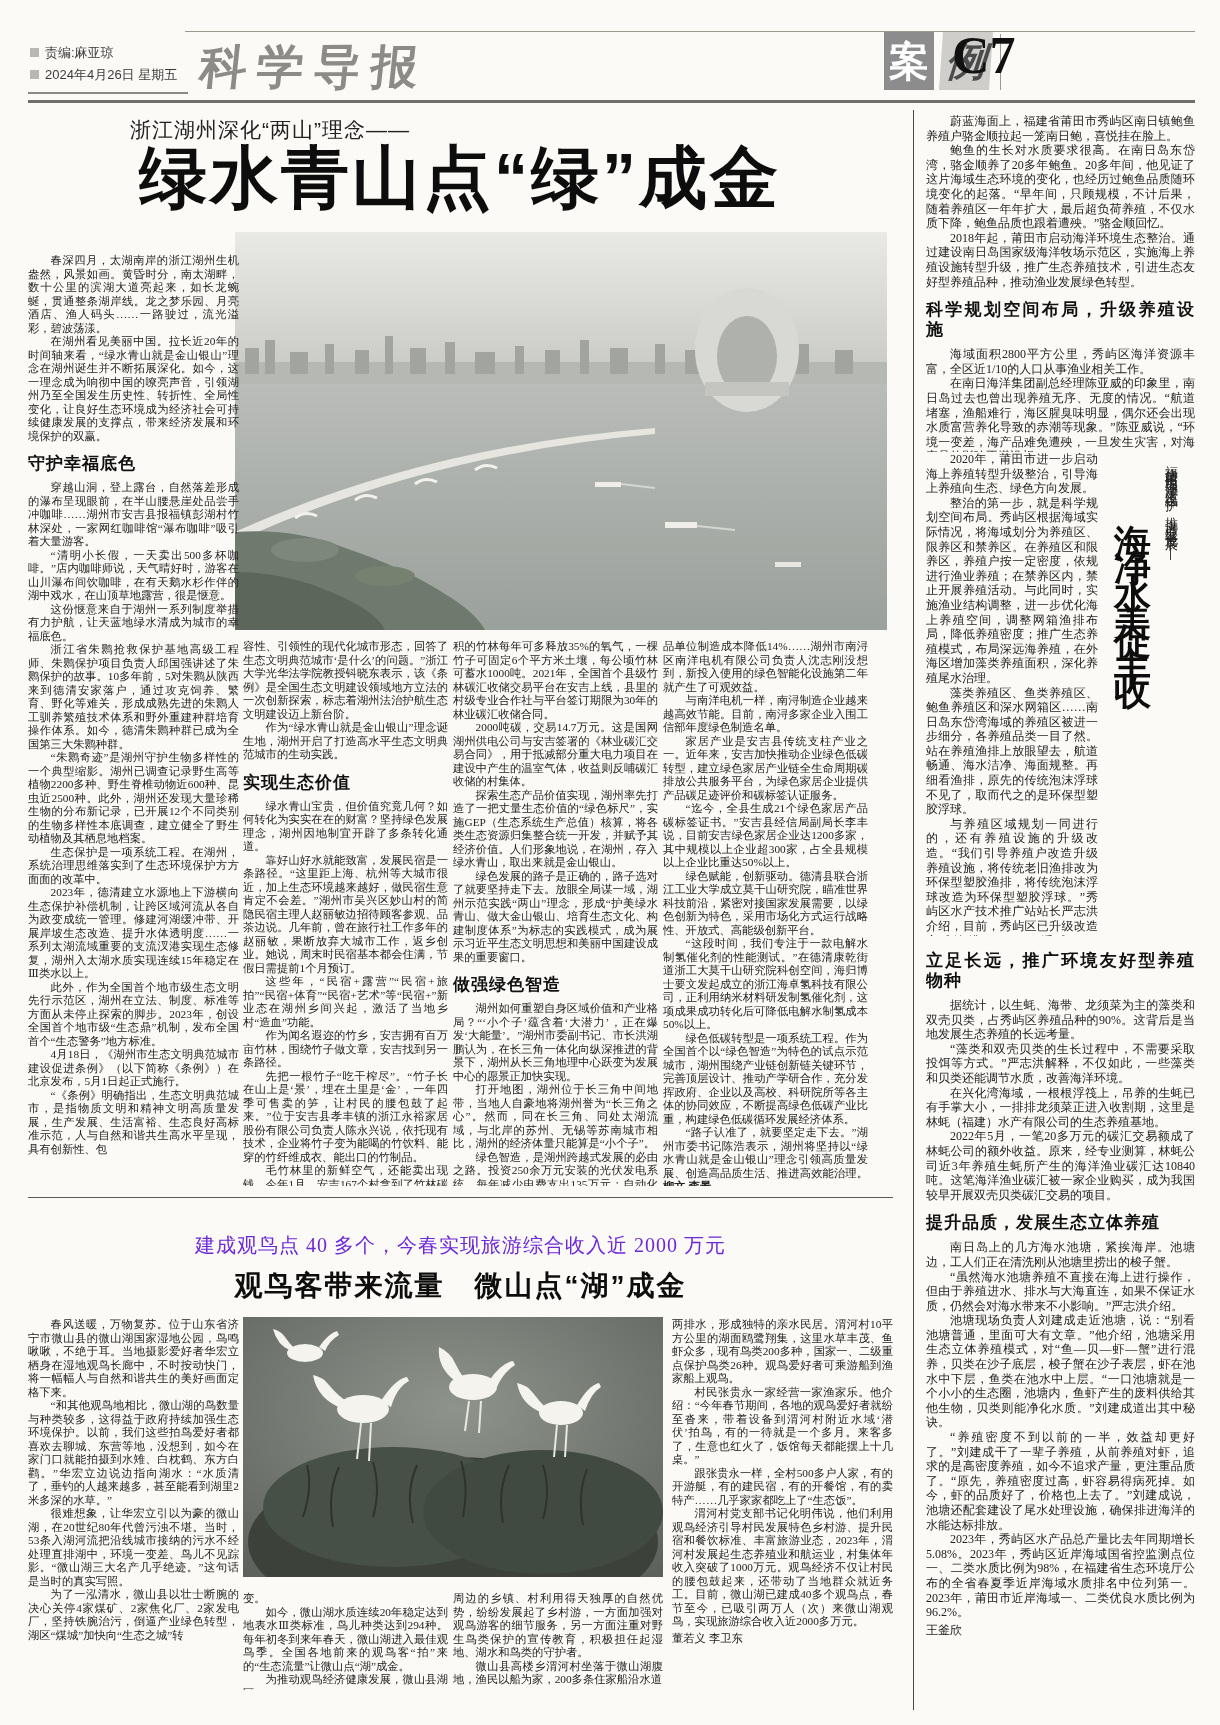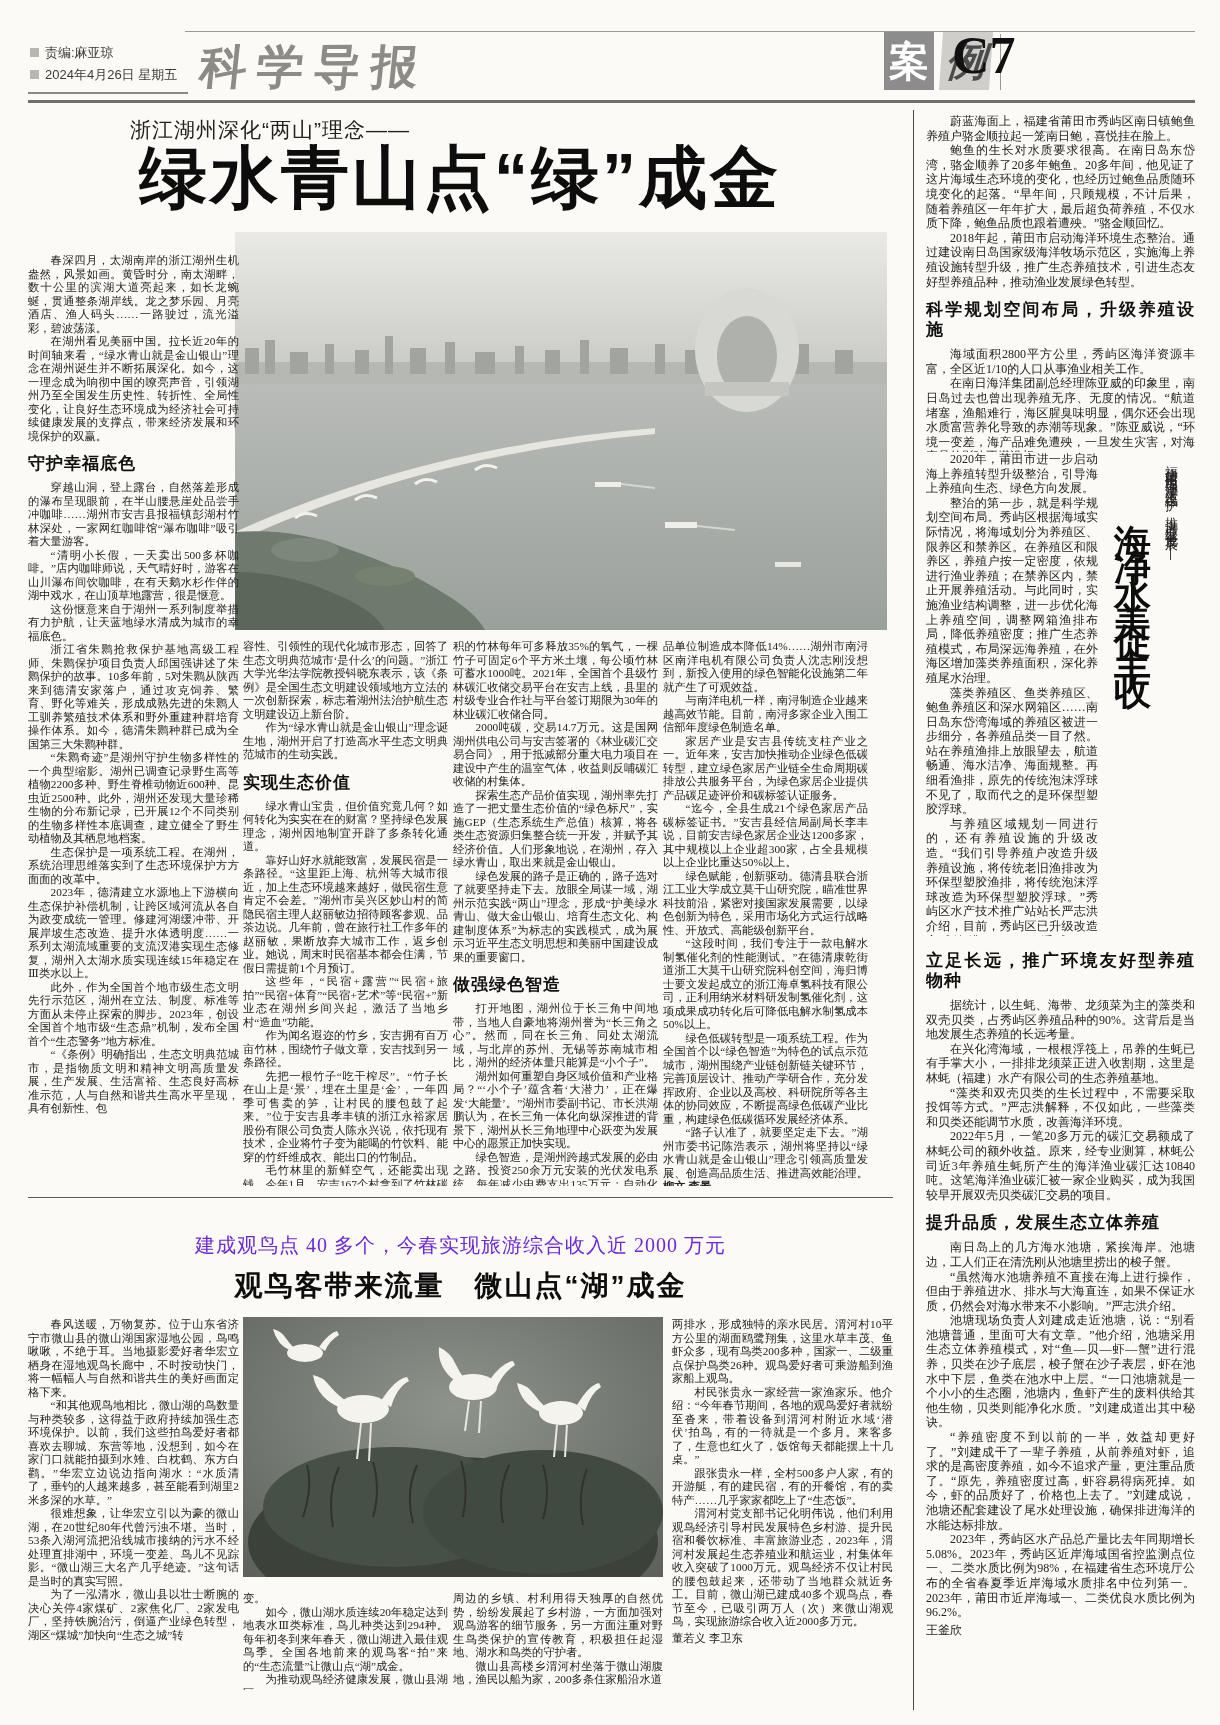--- a/index.html
+++ b/index.html
@@ -122,41 +122,42 @@
       <div class="p">在湖州看见美丽中国。拉长近20年的时间轴来看，“绿水青山就是金山银山”理念在湖州诞生并不断拓展深化。如今，这一理念成为响彻中国的嘹亮声音，引领湖州乃至全国发生历史性、转折性、全局性变化，让良好生态环境成为经济社会可持续健康发展的支撑点，带来经济发展和环境保护的双赢。</div>
       <div class="h">守护幸福底色</div>
       <div class="p">穿越山洞，登上露台，自然落差形成的瀑布呈现眼前，在半山腰悬崖处品尝手冲咖啡……湖州市安吉县报福镇彭湖村竹林深处，一家网红咖啡馆“瀑布咖啡”吸引着大量游客。</div>
       <div class="p">“清明小长假，一天卖出500多杯咖啡。”店内咖啡师说，天气晴好时，游客在山川瀑布间饮咖啡，在有天鹅水杉作伴的湖中戏水，在山顶草地露营，很是惬意。</div>
       <div class="p">这份惬意来自于湖州一系列制度举措有力护航，让天蓝地绿水清成为城市的幸福底色。</div>
       <div class="p">浙江省朱鹮抢救保护基地高级工程师、朱鹮保护项目负责人邱国强讲述了朱鹮保护的故事。10多年前，5对朱鹮从陕西来到德清安家落户，通过攻克饲养、繁育、野化等难关，形成成熟先进的朱鹮人工驯养繁殖技术体系和野外重建种群培育操作体系。如今，德清朱鹮种群已成为全国第三大朱鹮种群。</div>
       <div class="p">“朱鹮奇迹”是湖州守护生物多样性的一个典型缩影。湖州已调查记录野生高等植物2200多种、野生脊椎动物近600种、昆虫近2500种。此外，湖州还发现大量珍稀生物的分布新记录，已开展12个不同类别的生物多样性本底调查，建立健全了野生动植物及其栖息地档案。</div>
       <div class="p">生态保护是一项系统工程。在湖州，系统治理思维落实到了生态环境保护方方面面的改革中。</div>
       <div class="p">2023年，德清建立水源地上下游横向生态保护补偿机制，让跨区域河流从各自为政变成统一管理。修建河湖缓冲带、开展岸坡生态改造、提升水体透明度……一系列太湖流域重要的支流汊港实现生态修复，湖州入太湖水质实现连续15年稳定在Ⅲ类水以上。</div>
       <div class="p">此外，作为全国首个地市级生态文明先行示范区，湖州在立法、制度、标准等方面从未停止探索的脚步。2023年，创设全国首个地市级“生态鼎”机制，发布全国首个“生态警务”地方标准。</div>
+      <div class="p">4月18日，《湖州市生态文明典范城市建设促进条例》（以下简称《条例》）在北京发布，5月1日起正式施行。</div>
       <div class="p">“《条例》明确指出，生态文明典范城市，是指物质文明和精神文明高质量发展，生产发展、生活富裕、生态良好高标准示范，人与自然和谐共生高水平呈现，具有创新性、包</div>
     </div>
   <div class="abs col" style="left:243px;top:640px;width:205px;height:546px;">
       <div class="c">容性、引领性的现代化城市形态，回答了生态文明典范城市‘是什么’的问题。”浙江大学光华法学院教授钭晓东表示，该《条例》是全国生态文明建设领域地方立法的一次创新探索，标志着湖州法治护航生态文明建设迈上新台阶。</div>
       <div class="p">作为“绿水青山就是金山银山”理念诞生地，湖州开启了打造高水平生态文明典范城市的生动实践。</div>
       <div class="h">实现生态价值</div>
       <div class="p">绿水青山宝贵，但价值究竟几何？如何转化为实实在在的财富？坚持绿色发展理念，湖州因地制宜开辟了多条转化通道。</div>
       <div class="p">靠好山好水就能致富，发展民宿是一条路径。“这里距上海、杭州等大城市很近，加上生态环境越来越好，做民宿生意肯定不会差。”湖州市吴兴区妙山村的简隐民宿主理人赵丽敏边招待顾客参观、品茶边说。几年前，曾在旅行社工作多年的赵丽敏，果断放弃大城市工作，返乡创业。她说，周末时民宿基本都会住满，节假日需提前1个月预订。</div>
       <div class="p">这些年，“民宿+露营”“民宿+旅拍”“民宿+体育”“民宿+艺术”等“民宿+”新业态在湖州乡间兴起，激活了当地乡村“造血”功能。</div>
       <div class="p">作为闻名遐迩的竹乡，安吉拥有百万亩竹林，围绕竹子做文章，安吉找到另一条路径。</div>
       <div class="p">先把一根竹子“吃干榨尽”。“竹子长在山上是‘景’，埋在土里是‘金’，一年四季可售卖的笋，让村民的腰包鼓了起来。”位于安吉县孝丰镇的浙江永裕家居股份有限公司负责人陈永兴说，依托现有技术，企业将竹子变为能喝的竹饮料、能穿的竹纤维成衣、能出口的竹制品。</div>
       <div class="p">毛竹林里的新鲜空气，还能卖出现钱。今年1月，安吉167个村拿到了竹林碳汇共富项目的第一笔分红，共计3亿元。在安吉，竹林碳汇实现可度量、可抵押、可交易、可变现。</div>
     </div>
   <div class="abs col" style="left:453px;top:640px;width:205px;height:546px;">
       <div class="c">积的竹林每年可多释放35%的氧气，一棵竹子可固定6个平方米土壤，每公顷竹林可蓄水1000吨。2021年，全国首个县级竹林碳汇收储交易平台在安吉上线，县里的村级专业合作社与平台签订期限为30年的林业碳汇收储合同。</div>
       <div class="p">2000吨碳，交易14.7万元。这是国网湖州供电公司与安吉签署的《林业碳汇交易合同》，用于抵减部分重大电力项目在建设中产生的温室气体，收益则反哺碳汇收储的村集体。</div>
       <div class="p">探索生态产品价值实现，湖州率先打造了一把丈量生态价值的“绿色标尺”，实施GEP（生态系统生产总值）核算，将各类生态资源归集整合统一开发，并赋予其经济价值。人们形象地说，在湖州，存入绿水青山，取出来就是金山银山。</div>
       <div class="p">绿色发展的路子是正确的，路子选对了就要坚持走下去。放眼全局谋一域，湖州示范实践“两山”理念，形成“护美绿水青山、做大金山银山、培育生态文化、构建制度体系”为标志的实践模式，成为展示习近平生态文明思想和美丽中国建设成果的重要窗口。</div>
       <div class="h">做强绿色智造</div>
+      <div class="p">湖州如何重塑自身区域价值和产业格局？“‘小个子’蕴含着‘大潜力’，正在爆发‘大能量’。”湖州市委副书记、市长洪湖鹏认为，在长三角一体化向纵深推进的背景下，湖州从长三角地理中心跃变为发展中心的愿景正加快实现。</div>
       <div class="p">打开地图，湖州位于长三角中间地带，当地人自豪地将湖州誉为“长三角之心”。然而，同在长三角、同处太湖流域，与北岸的苏州、无锡等苏南城市相比，湖州的经济体量只能算是“小个子”。</div>
-      <div class="p">湖州如何重塑自身区域价值和产业格局？“‘小个子’蕴含着‘大潜力’，正在爆发‘大能量’。”湖州市委副书记、市长洪湖鹏认为，在长三角一体化向纵深推进的背景下，湖州从长三角地理中心跃变为发展中心的愿景正加快实现。</div>
       <div class="p">绿色智造，是湖州跨越式发展的必由之路。投资250余万元安装的光伏发电系统，每年减少电费支出135万元；自动化升级改造37条生产线，人均生产效率提升55%，产</div>
     </div>
   <div class="abs col" style="left:663px;top:640px;width:205px;height:546px;">
       <div class="c">品单位制造成本降低14%……湖州市南浔区南洋电机有限公司负责人沈志刚没想到，新投入使用的绿色智能化设施第二年就产生了可观效益。</div>
       <div class="p">与南洋电机一样，南浔制造企业越来越高效节能。目前，南浔多家企业入围工信部年度绿色制造名单。</div>
       <div class="p">家居产业是安吉县传统支柱产业之一。近年来，安吉加快推动企业绿色低碳转型，建立绿色家居产业链全生命周期碳排放公共服务平台，为绿色家居企业提供产品碳足迹评价和碳标签认证服务。</div>
       <div class="p">“迄今，全县生成21个绿色家居产品碳标签证书。”安吉县经信局副局长李丰说，目前安吉绿色家居企业达1200多家，其中规模以上企业超300家，占全县规模以上企业比重达50%以上。</div>
       <div class="p">绿色赋能，创新驱动。德清县联合浙江工业大学成立莫干山研究院，瞄准世界科技前沿，紧密对接国家发展需要，以绿色创新为特色，采用市场化方式运行战略性、开放式、高能级创新平台。</div>
       <div class="p">“这段时间，我们专注于一款电解水制氢催化剂的性能测试。”在德清康乾街道浙工大莫干山研究院科创空间，海归博士要文发起成立的浙江海卓氢科技有限公司，正利用纳米材料研发制氢催化剂，这项成果成功转化后可降低电解水制氢成本50%以上。</div>
       <div class="p">绿色低碳转型是一项系统工程。作为全国首个以“绿色智造”为特色的试点示范城市，湖州围绕产业链创新链关键环节，完善顶层设计、推动产学研合作，充分发挥政府、企业以及高校、科研院所等各主体的协同效应，不断提高绿色低碳产业比重，构建绿色低碳循环发展经济体系。</div>
@@ -179,22 +180,22 @@
       <div class="p">藻类养殖区、鱼类养殖区、鲍鱼养殖区和深水网箱区……南日岛东岱湾海域的养殖区被进一步细分，各养殖品类一目了然。站在养殖渔排上放眼望去，航道畅通、海水洁净、海面规整。再细看渔排，原先的传统泡沫浮球不见了，取而代之的是环保型塑胶浮球。</div>
       <div class="p">与养殖区域规划一同进行的，还有养殖设施的升级改造。“我们引导养殖户改造升级养殖设施，将传统老旧渔排改为环保型塑胶渔排，将传统泡沫浮球改造为环保型塑胶浮球。”秀屿区水产技术推广站站长严志洪介绍，目前，秀屿区已升级改造完成渔排2.5万口、浮球4.5万亩。</div>
     </div>
   <div class="abs vhead-wrap" style="left:1106px;top:455px;height:470px;">
     <div class="vhead-title">海净水美促丰收</div>
     <div class="vhead-kicker">福建莆田加强海洋生态保护，推进产业绿色发展——</div>
   </div>
   <div class="abs col rcol" style="left:926px;top:940px;width:269px;height:772px;">
       <div class="h">立足长远，推广环境友好型养殖物种</div>
       <div class="p">据统计，以生蚝、海带、龙须菜为主的藻类和双壳贝类，占秀屿区养殖品种的90%。这背后是当地发展生态养殖的长远考量。</div>
+      <div class="p">“藻类和双壳贝类的生长过程中，不需要采取投饵等方式。”严志洪解释，不仅如此，一些藻类和贝类还能调节水质，改善海洋环境。</div>
       <div class="p">在兴化湾海域，一根根浮筏上，吊养的生蚝已有手掌大小，一排排龙须菜正进入收割期，这里是林蚝（福建）水产有限公司的生态养殖基地。</div>
-      <div class="p">“藻类和双壳贝类的生长过程中，不需要采取投饵等方式。”严志洪解释，不仅如此，一些藻类和贝类还能调节水质，改善海洋环境。</div>
       <div class="p">2022年5月，一笔20多万元的碳汇交易额成了林蚝公司的额外收益。原来，经专业测算，林蚝公司近3年养殖生蚝所产生的海洋渔业碳汇达10840吨。这笔海洋渔业碳汇被一家企业购买，成为我国较早开展双壳贝类碳汇交易的项目。</div>
       <div class="h">提升品质，发展生态立体养殖</div>
       <div class="p">南日岛上的几方海水池塘，紧挨海岸。池塘边，工人们正在清洗刚从池塘里捞出的梭子蟹。</div>
       <div class="p">“虽然海水池塘养殖不直接在海上进行操作，但由于养殖进水、排水与大海直连，如果不保证水质，仍然会对海水带来不小影响。”严志洪介绍。</div>
       <div class="p">池塘现场负责人刘建成走近池塘，说：“别看池塘普通，里面可大有文章。”他介绍，池塘采用生态立体养殖模式，对“鱼—贝—虾—蟹”进行混养，贝类在沙子底层，梭子蟹在沙子表层，虾在池水中下层，鱼类在池水中上层。“一口池塘就是一个小小的生态圈，池塘内，鱼虾产生的废料供给其他生物，贝类则能净化水质。”刘建成道出其中秘诀。</div>
       <div class="p">“养殖密度不到以前的一半，效益却更好了。”刘建成干了一辈子养殖，从前养殖对虾，追求的是高密度养殖，如今不追求产量，更注重品质了。“原先，养殖密度过高，虾容易得病死掉。如今，虾的品质好了，价格也上去了。”刘建成说，池塘还配套建设了尾水处理设施，确保排进海洋的水能达标排放。</div>
       <div class="p">2023年，秀屿区水产品总产量比去年同期增长5.08%。2023年，秀屿区近岸海域国省控监测点位一、二类水质比例为98%，在福建省生态环境厅公布的全省春夏季近岸海域水质排名中位列第一。2023年，莆田市近岸海域一、二类优良水质比例为96.2%。</div>
       <div class="by">王釜欣</div>
     </div>
 

